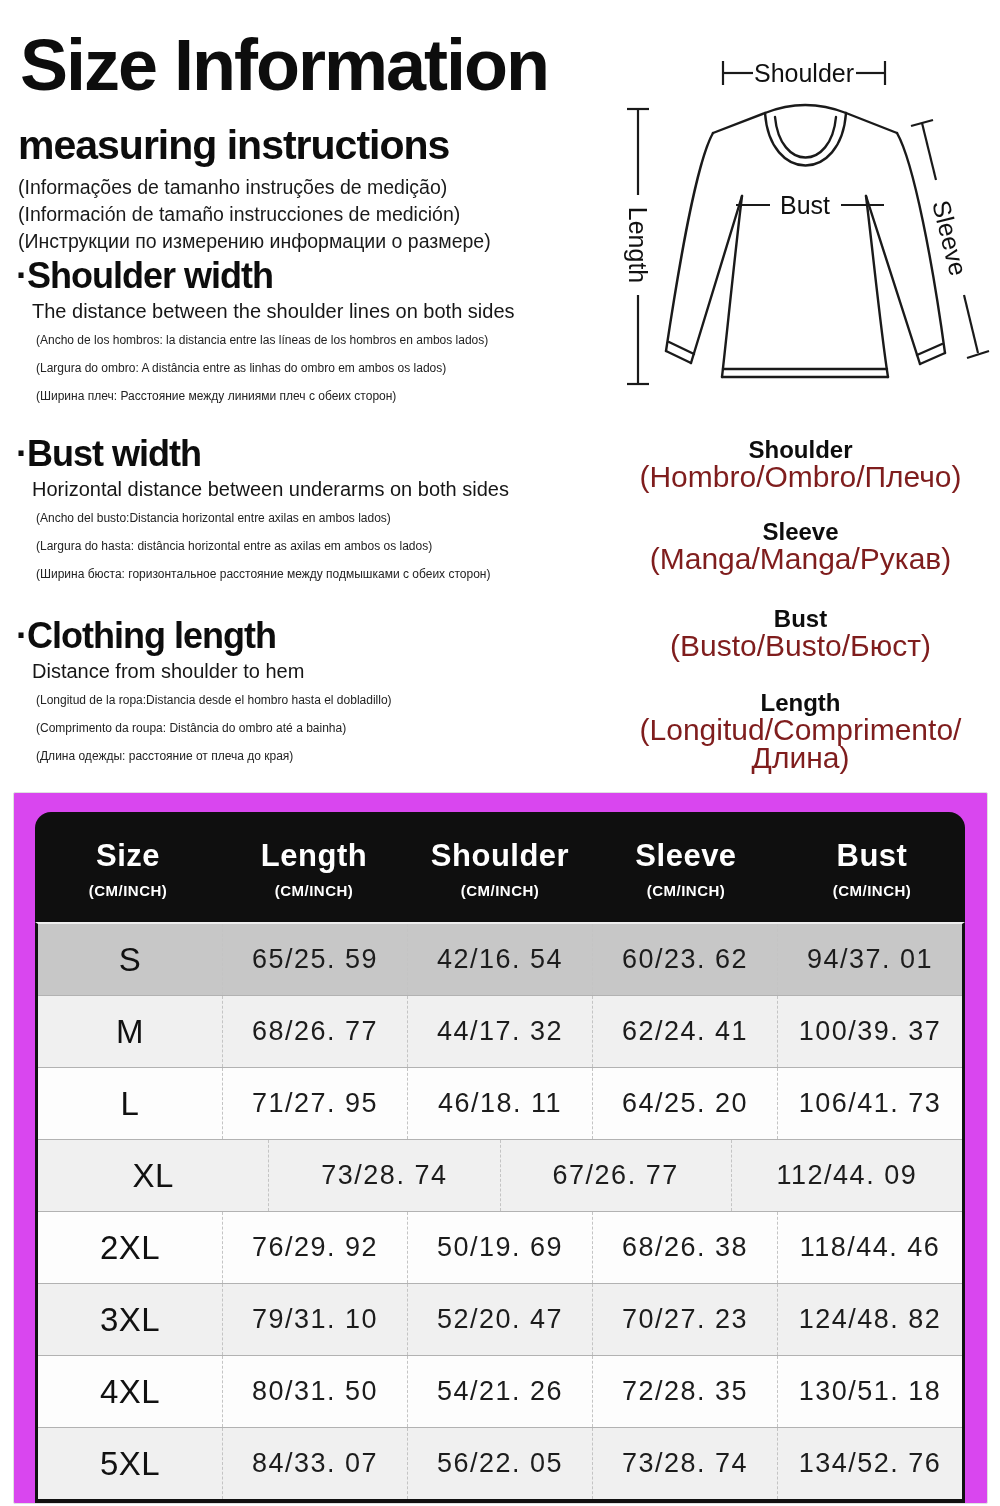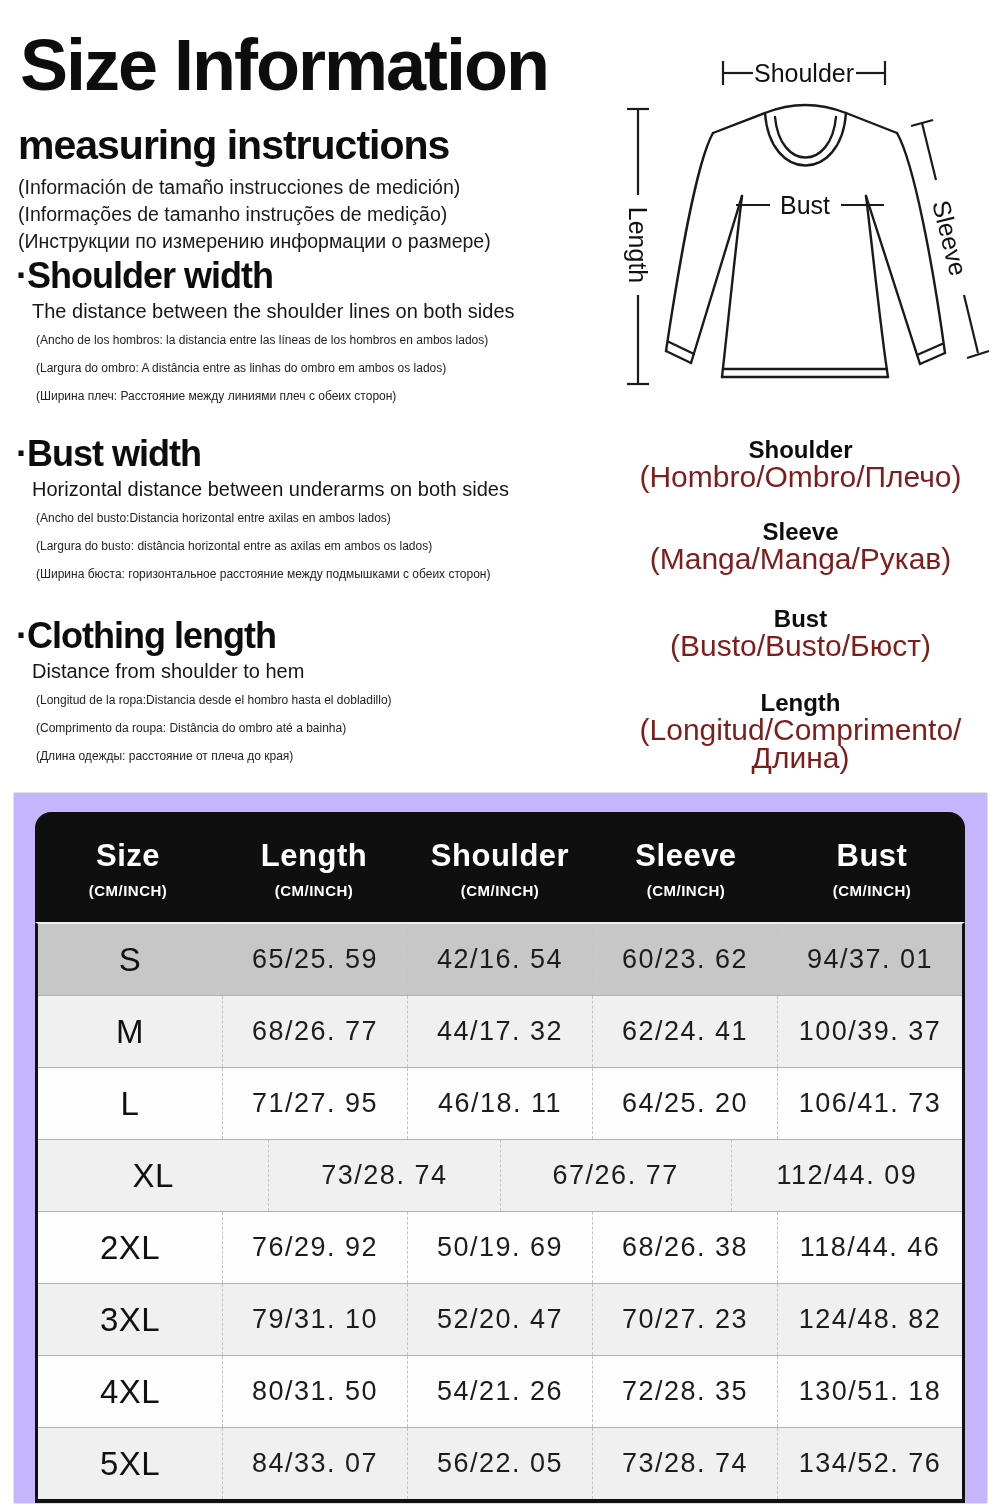--- a/index.html
+++ b/index.html
@@ -24,21 +24,21 @@
   #diagram{position:absolute;left:603px;top:33px;width:395px;height:390px;}
   #diagram text{font-family:"Liberation Sans","DejaVu Sans",sans-serif;fill:#111;}
   .legend{position:absolute;left:603px;width:395px;text-align:center;}
   .legend .term{font-size:24px;font-weight:800;line-height:27px;color:#0d0d0d;}
   .legend .trans{font-size:30px;line-height:28px;color:#7f1d1d;}
   #legend-shoulder{top:436px;}
   #legend-sleeve{top:518px;}
   #legend-bust{top:605px;}
   #legend-length{top:689px;}
   
-  #table-panel{position:absolute;left:13px;top:792px;width:973px;height:710px;border:1px solid #e0e0e0;border-radius:2px;background:#c4b5fd;}
+  #table-panel{position:absolute;left:13px;top:792px;width:973px;height:710px;border:1px solid #e0e0e0;border-radius:2px;background:#d946ef;}
   #size-table{position:absolute;left:21px;top:19px;width:930px;}
   .thead{display:flex;height:110px;background:#0f0f0f;border-radius:16px 16px 0 0;}
   .thcol{flex:1 1 0;display:flex;flex-direction:column;align-items:center;justify-content:center;padding-top:4px;}
   .thcol .cname{color:#fff;font-size:31px;font-weight:800;letter-spacing:0.5px;line-height:34px;}
   .thcol .cunit{color:#fff;font-size:15px;font-weight:700;letter-spacing:0.5px;margin-top:9px;}
   .tbody{border-left:3px solid #111;border-right:3px solid #111;border-bottom:4px solid #111;border-top:2px solid #efefef;}
   .trow{display:flex;height:71px;}
   .trow + .trow{border-top:1px solid #b2b2b2;}
   .trow:first-child{background:#c7c7c7;}
   .trow:nth-child(even){background:#f0f0f0;}
@@ -49,38 +49,38 @@
   .tcell.size{font-size:33px;letter-spacing:0.5px;color:#111;}
 </style>
 </head>
 <body>
 
 <div id="canvas">
 
   <div class="title-block">
     <h1 class="main-title">Size Information</h1>
     <h2 class="sub-title">measuring instructions</h2>
+    <div class="title-trans">(Informações de tamanho instruções de medição)</div>
     <div class="title-trans">(Información de tamaño instrucciones de medición)</div>
-    <div class="title-trans">(Informações de tamanho instruções de medição)</div>
     <div class="title-trans">(Инструкции по измерению информации о размере)</div>
   </div>
 
   <div class="section" id="section-shoulder">
     <h3>·Shoulder width</h3>
     <p class="desc">The distance between the shoulder lines on both sides</p>
     <p class="small">(Ancho de los hombros: la distancia entre las líneas de los hombros en ambos lados)</p>
     <p class="small">(Largura do ombro: A distância entre as linhas do ombro em ambos os lados)</p>
     <p class="small">(Ширина плеч: Расстояние между линиями плеч с обеих сторон)</p>
   </div>
 
   <div class="section" id="section-bust">
     <h3>·Bust width</h3>
     <p class="desc">Horizontal distance between underarms on both sides</p>
     <p class="small">(Ancho del busto:Distancia horizontal entre axilas en ambos lados)</p>
-    <p class="small">(Largura do busto: distância horizontal entre as axilas em ambos os lados)</p>
+    <p class="small">(Largura do hasta: distância horizontal entre as axilas em ambos os lados)</p>
     <p class="small">(Ширина бюста: горизонтальное расстояние между подмышками с обеих сторон)</p>
   </div>
 
   <div class="section" id="section-length">
     <h3>·Clothing length</h3>
     <p class="desc">Distance from shoulder to hem</p>
     <p class="small">(Longitud de la ropa:Distancia desde el hombro hasta el dobladillo)</p>
     <p class="small">(Comprimento da roupa: Distância do ombro até a bainha)</p>
     <p class="small">(Длина одежды: расстояние от плеча до края)</p>
   </div>

